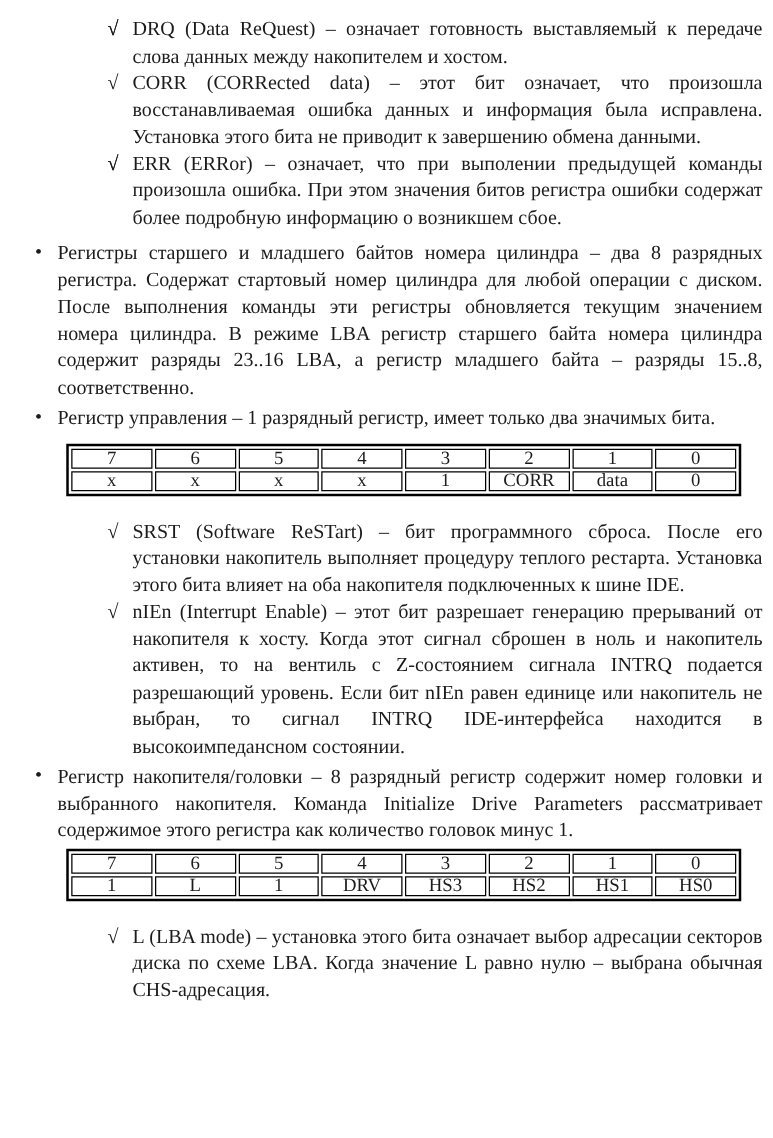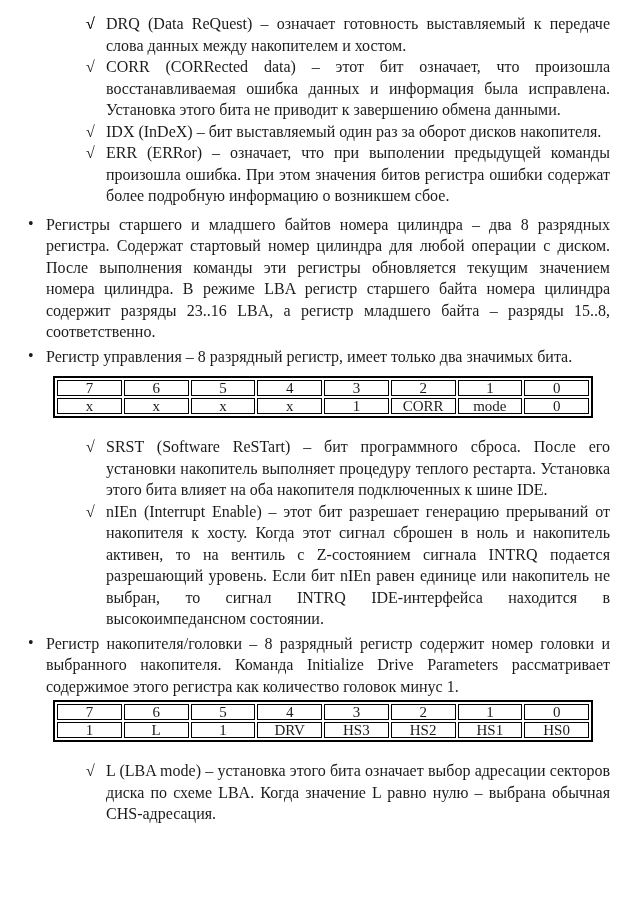--- a/index.html
+++ b/index.html
@@ -76,36 +76,35 @@
     <div class="check-item">
       <span class="check-marker">√</span>
       <span>DRQ (Data ReQuest) – означает готовность выставляемый к передаче слова данных между накопителем и хостом.</span>
     </div>
     <div class="check-item">
       <span class="check-marker">√</span>
       <span>CORR (CORRected data) – этот бит означает, что произошла восстанавливаемая ошибка данных и информация была исправлена. Установка этого бита не приводит к завершению обмена данными.</span>
     </div>
     <div class="check-item">
       <span class="check-marker">√</span>
-      <span>IDX (InDeX) – бит выставляемый один раз за оборот дисков накопителя.</span>
     </div>
     <div class="check-item">
       <span class="check-marker">√</span>
       <span>ERR (ERRor) – означает, что при выполении предыдущей команды произошла ошибка. При этом значения битов регистра ошибки содержат более подробную информацию о возникшем сбое.</span>
     </div>
   </div>
 
   <div class="bullet-item gap-m">
     <span class="bullet-marker">•</span>
     <span>Регистры старшего и младшего байтов номера цилиндра – два 8 разрядных регистра. Содержат стартовый номер цилиндра для любой операции с диском. После выполнения команды эти регистры обновляется текущим значением номера цилиндра. В режиме LBA регистр старшего байта номера цилиндра содержит разряды 23..16 LBA, а регистр младшего байта – разряды 15..8, соответственно.</span>
   </div>
 
   <div class="bullet-item gap-s">
     <span class="bullet-marker">•</span>
-    <span>Регистр управления – 8 разрядный регистр, имеет только два значимых бита.</span>
+    <span>Регистр управления – 1 разрядный регистр, имеет только два значимых бита.</span>
   </div>
 
   <table class="bit-table gap-t">
     <tbody>
       <tr>
         <td>7</td>
         <td>6</td>
         <td>5</td>
         <td>4</td>
         <td>3</td>
@@ -113,21 +112,21 @@
         <td>1</td>
         <td>0</td>
       </tr>
       <tr>
         <td>x</td>
         <td>x</td>
         <td>x</td>
         <td>x</td>
         <td>1</td>
         <td>CORR</td>
-        <td>mode</td>
+        <td>data</td>
         <td>0</td>
       </tr>
     </tbody>
   </table>
 
   <div class="gap-l">
     <div class="check-item">
       <span class="check-marker">√</span>
       <span>SRST (Software ReSTart) – бит программного сброса. После его установки накопитель выполняет процедуру теплого рестарта. Установка этого бита влияет на оба накопителя подключенных к шине IDE.</span>
     </div>

